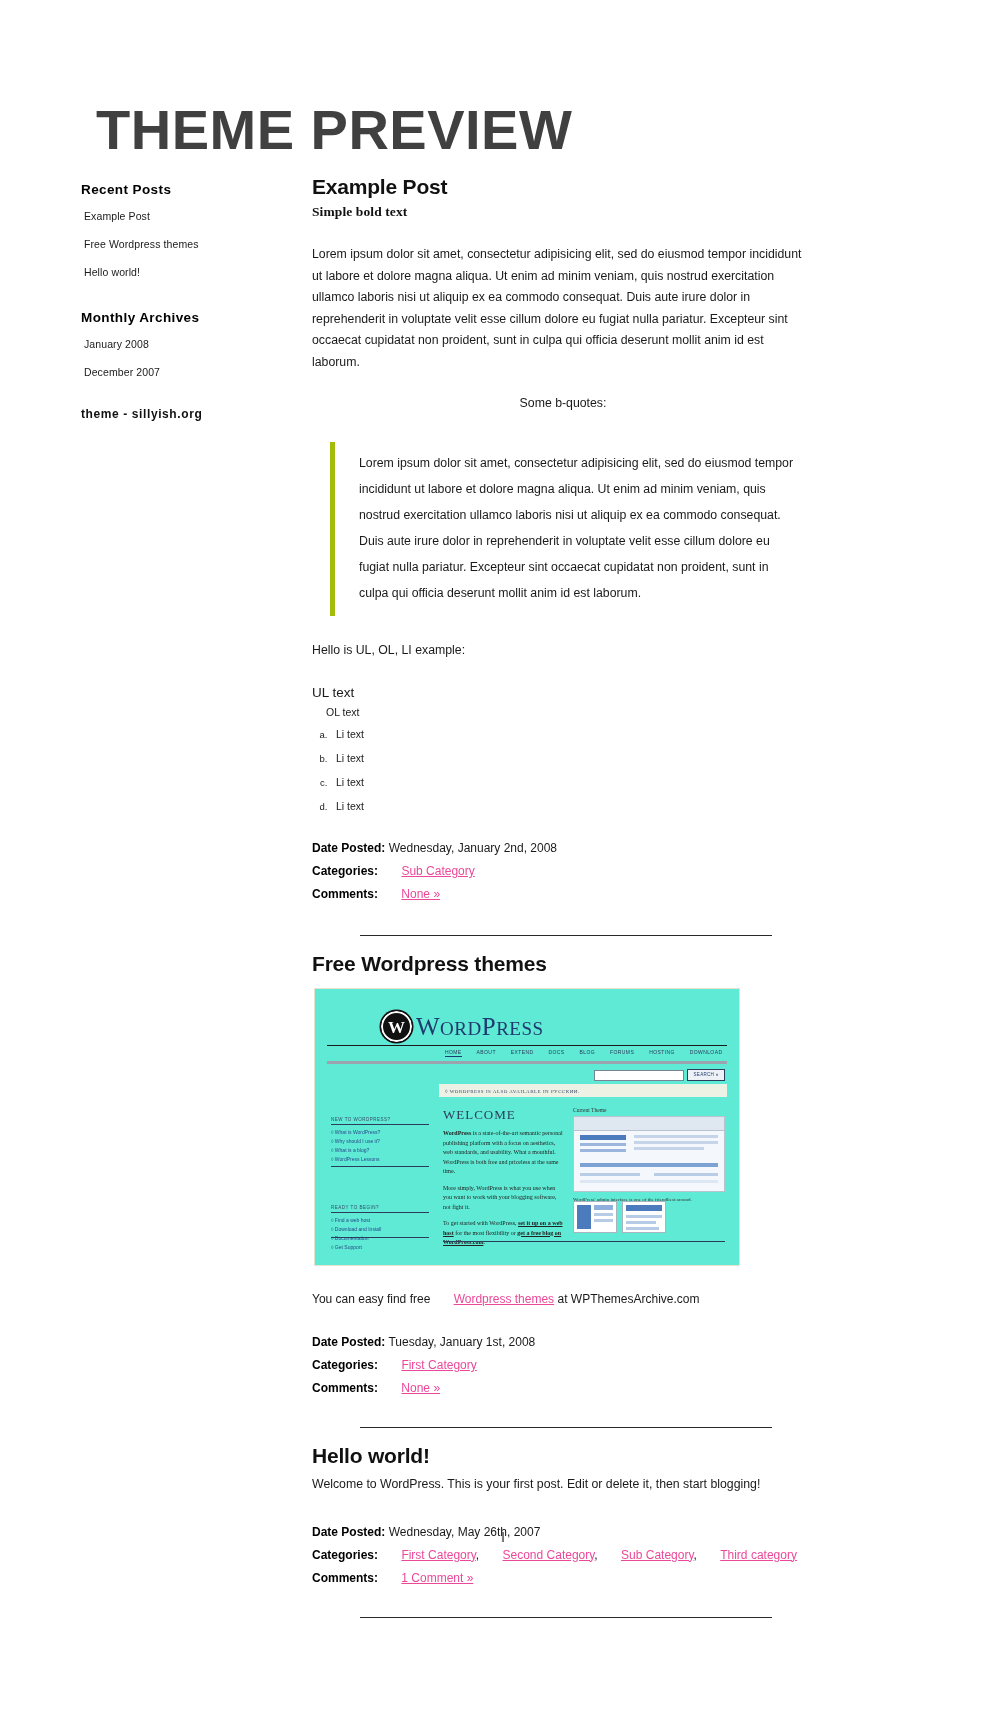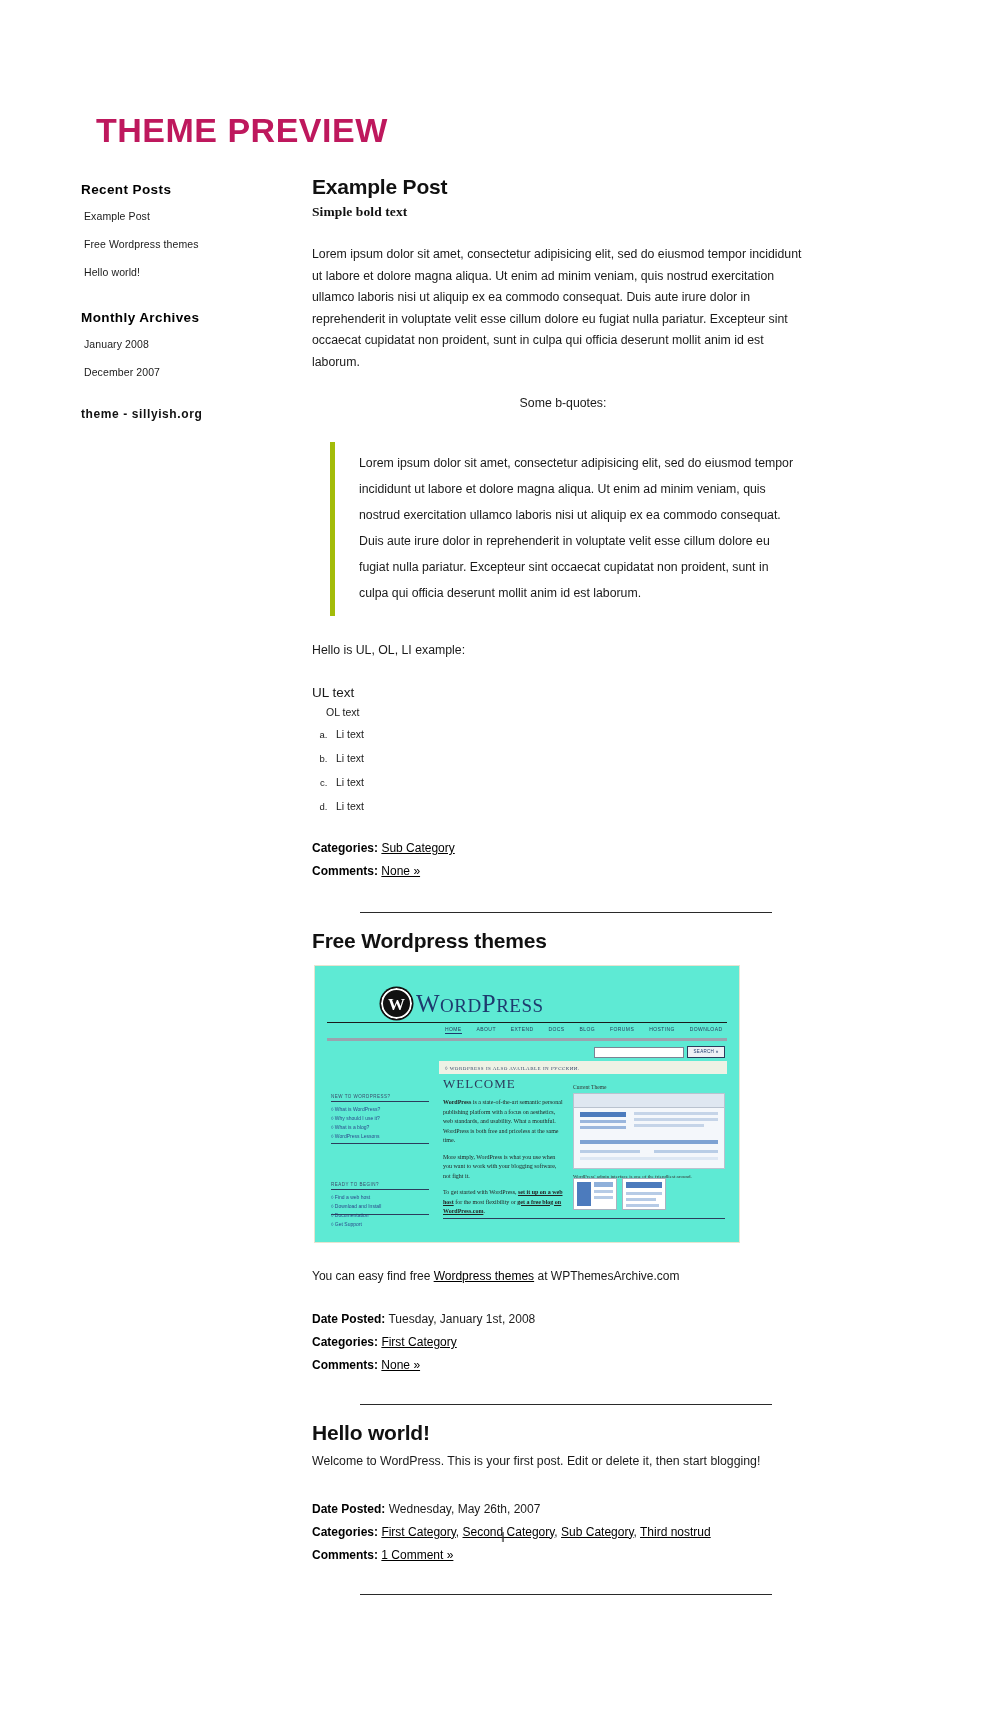--- a/index.html
+++ b/index.html
@@ -24,24 +24,24 @@
   
   .site-header {
     position: absolute;
     left: 96px;
     top: 104px;
     width: 820px;
     height: 56px;
   }
   .site-title {
     font-family: "Liberation Sans", sans-serif;
-    font-size: 34px;
+    font-size: 56px;
     font-weight: bold;
     letter-spacing: 0.5px;
-    color: #be185d;
+    color: #404040;
     line-height: 52px;
     margin: 0;
     white-space: nowrap;
   }
 
   
   .sidebar {
     position: absolute;
     left: 81px;
     top: 182px;
@@ -189,22 +189,23 @@
     color: #1a1a1a;
     margin: 0 0 6px 0;
     line-height: 17px;
   }
   .meta-line b {
     font-weight: bold;
     color: #000000;
   }
   .meta-line a,
   .inline-link {
-    color: #000000;
+    color: #ec4899;
     text-decoration: underline;
+    margin-left: 20px;
   }
 
   .thumb-wrap {
     margin: 12px 0 0 2px;
     width: 424px;
     height: 276px;
     border: 1px solid #e6e4d0;
     background: #ffffff;
     position: relative;
     overflow: hidden;
@@ -293,21 +294,21 @@
     font-family: "Liberation Sans", sans-serif;
     font-size: 4.5px; color: #3a4a6a; letter-spacing: 0.5px;
     border-bottom: 1px solid #2c3c5c; padding-bottom: 2px; margin-bottom: 4px;
   }
   .wp-side-li {
     font-family: "Liberation Sans", sans-serif;
     font-size: 5px; color: #2c4a8c; margin-bottom: 3px;
   }
   .wp-side-group { margin-bottom: 6px; }
   .wp-side-group .endrule { border-top: 1px solid #2c3c5c; margin-top: 4px; }
-  .wp-col-mid { position: absolute; left: 128px; top: 110px; width: 122px; }
+  .wp-col-mid { position: absolute; left: 128px; top: 118px; width: 122px; }
   .wp-welcome {
     font-family: "Liberation Serif", serif;
     font-size: 13px; color: #2c3c5c; letter-spacing: 1px; margin-bottom: 6px;
   }
   .wp-para {
     font-family: "Liberation Serif", serif;
     font-size: 6px; line-height: 9.5px; color: #222; margin: 0 0 7px 0;
   }
   .wp-para b { font-weight: bold; }
   .wp-para .u { text-decoration: underline; font-weight: bold; }
@@ -421,20 +422,24 @@
         </ol>
         <ol class="li-demo">
           <li><span>Li text</span></li>
           <li><span>Li text</span></li>
           <li><span>Li text</span></li>
           <li><span>Li text</span></li>
         </ol>
       </div>
 
       <div class="post-meta">
+        <div class="meta-line">
+          <b>Date Posted:</b>
+          <span>Wednesday, January 2nd, 2008</span>
+        </div>
         <div class="meta-line">
           <b>Categories:</b>
           <a href="#">Sub Category</a>
         </div>
         <div class="meta-line">
           <b>Comments:</b>
           <a href="#">None »</a>
         </div>
       </div>
     </div>
@@ -558,21 +563,21 @@
       <h2 class="post-title" style="margin-top:16px">Hello world!</h2>
       <p class="body-p" style="margin-top:6px">Welcome to WordPress. This is your first post. Edit or delete it, then start blogging!</p>
 
       <div class="post-meta">
         <div class="meta-line">
           <b>Date Posted:</b>
           <span>Wednesday, May 26th, 2007</span>
         </div>
         <div class="meta-line">
           <b>Categories:</b>
-          <a href="#">First Category</a><span>, </span><a href="#">Second Category</a><span>, </span><a href="#">Sub Category</a><span>, </span><a href="#">Third nostrud</a>
+          <a href="#">First Category</a><span>, </span><a href="#">Second Category</a><span>, </span><a href="#">Sub Category</a><span>, </span><a href="#">Third category</a>
         </div>
         <div class="meta-line">
           <b>Comments:</b>
           <a href="#">1 Comment »</a>
         </div>
       </div>
 
       <hr class="footer-sep">
     </div>
 

